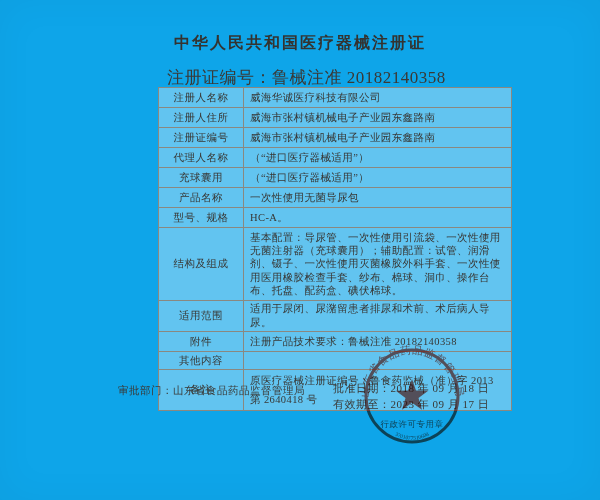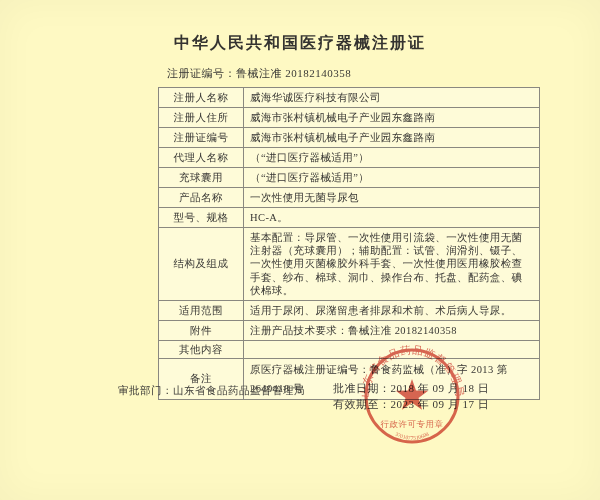--- a/index.html
+++ b/index.html
@@ -1,36 +1,36 @@
 <!DOCTYPE html>
 <html><head>
 <meta charset="utf-8">
 <style>
   html,body{margin:0;padding:0;}
   .page{
     position:relative;
     width:600px;height:500px;
-    background:#fef9c3;
+    background:#0ea5e9;
     font-family:"Liberation Serif","DejaVu Serif",serif;
     color:#2e2d2b;
     overflow:hidden;
     box-shadow:inset 0 0 40px rgba(0,0,0,0.04);
   }
   .doc-title{
     position:absolute;top:33px;left:0;width:600px;
     text-align:center;font-size:16px;font-weight:bold;
     letter-spacing:2px;color:#343330;
   }
   .cert-line{
     position:absolute;top:66px;left:167px;
-    font-size:11px;letter-spacing:0.5px;color:#3a3936;
+    font-size:17px;letter-spacing:0.5px;color:#3a3936;
   }
   table.reg-table{
     position:absolute;top:87px;left:158px;
-    width:382px;border-collapse:collapse;
+    width:354px;border-collapse:collapse;
     font-size:10.5px;color:#383734;
     table-layout:fixed;
   }
   table.reg-table td{
     border:1px solid #8a8880;
     padding:1px 6px;
     vertical-align:middle;
     background:rgba(255,255,255,0.35);
   }
   td.lbl{width:72px;text-align:center;padding:1px 2px;letter-spacing:0.5px;}

